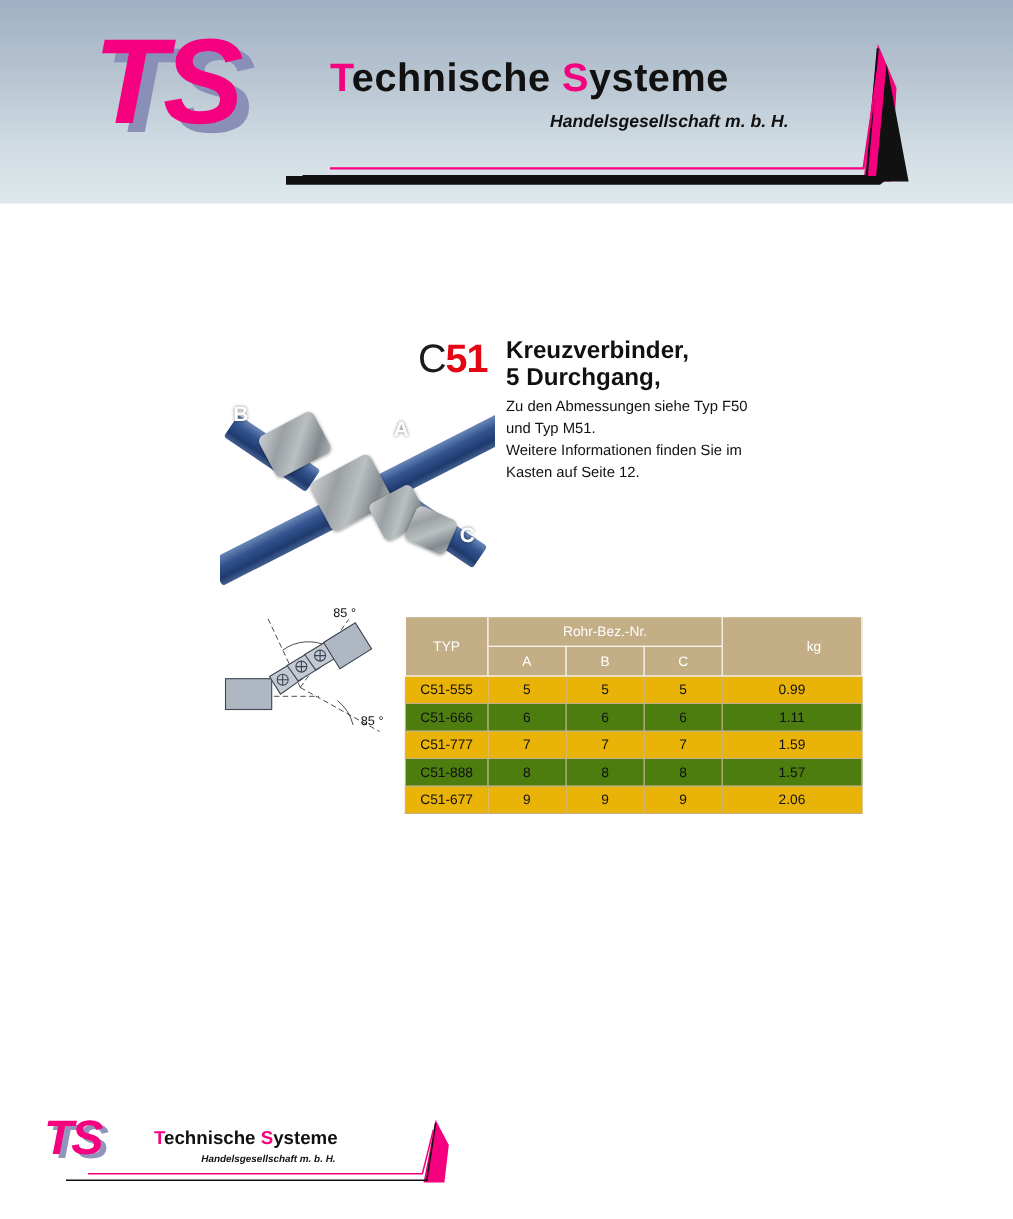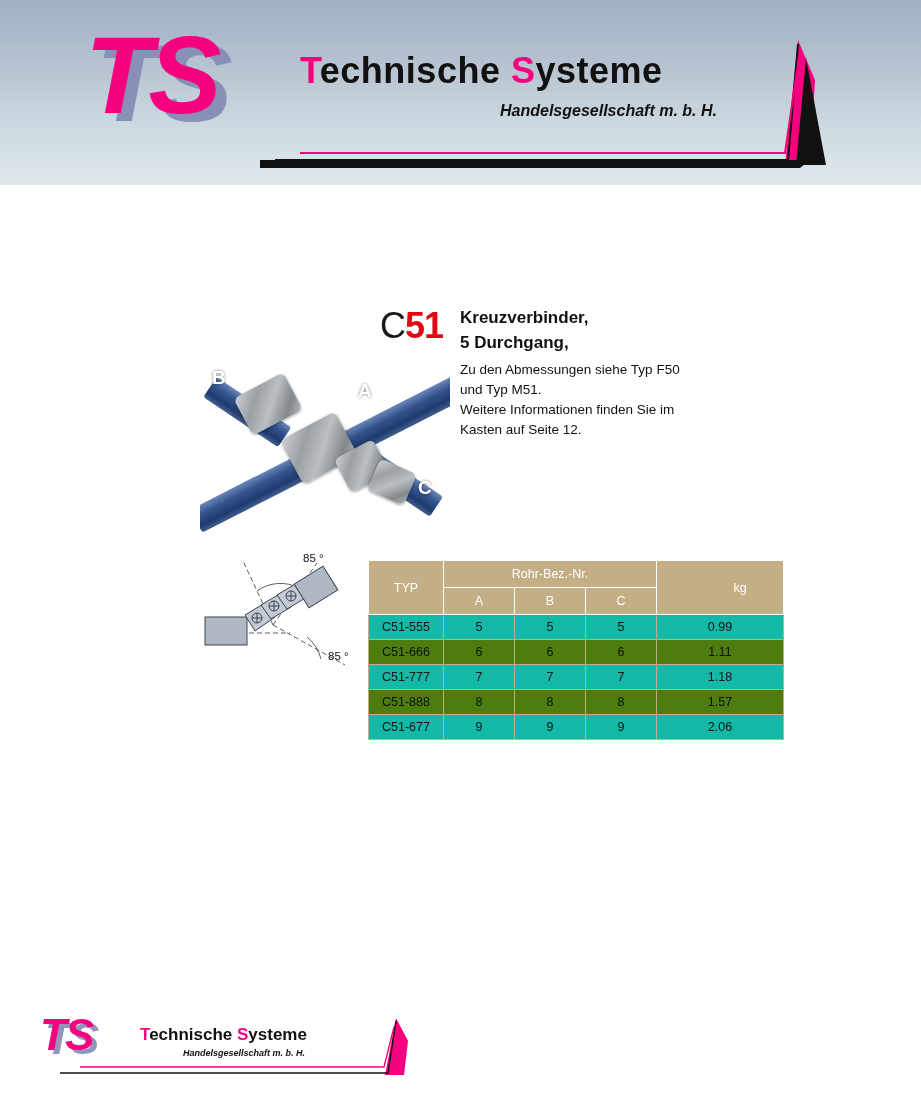--- a/index.html
+++ b/index.html
@@ -107,21 +107,21 @@
   }
   .product-code .num { color: #e30613; font-weight: bold; }
 
   .product-text {
     position: absolute;
     left: 80px;
     top: 0px;
     width: 250px;
   }
   .product-title {
-    font-size: 17px;
+    font-size: 22px;
     font-weight: bold;
     color: #111111;
     line-height: 25px;
   }
   .product-desc {
     margin-top: 5px;
     font-size: 13.5px;
     color: #111111;
     line-height: 20px;
   }
@@ -218,21 +218,21 @@
     width: 66px;
   }
   table.spec th.kg {
     width: 78px;
     padding-left: 44px;
   }
   table.spec td {
     border: 1px solid #c3ae85;
     padding: 5px 4px;
     text-align: center;
-    background: #14b8a6;
+    background: #eab308;
     font-size: 12.5px;
   }
   table.spec tr.alt td {
     background: #4d7c0f;
   }
   table.spec td.typ-col { width: 66px; }
   table.spec td.sub { width: 62px; }
   table.spec td.kg-col { width: 78px; }
 
   
@@ -412,21 +412,21 @@
           <td class="sub">6</td>
           <td class="sub">6</td>
           <td class="sub">6</td>
           <td class="kg-col">1.11</td>
         </tr>
         <tr>
           <td class="typ-col">C51-777</td>
           <td class="sub">7</td>
           <td class="sub">7</td>
           <td class="sub">7</td>
-          <td class="kg-col">1.18</td>
+          <td class="kg-col">1.59</td>
         </tr>
         <tr class="alt">
           <td class="typ-col">C51-888</td>
           <td class="sub">8</td>
           <td class="sub">8</td>
           <td class="sub">8</td>
           <td class="kg-col">1.57</td>
         </tr>
         <tr>
           <td class="typ-col">C51-677</td>

